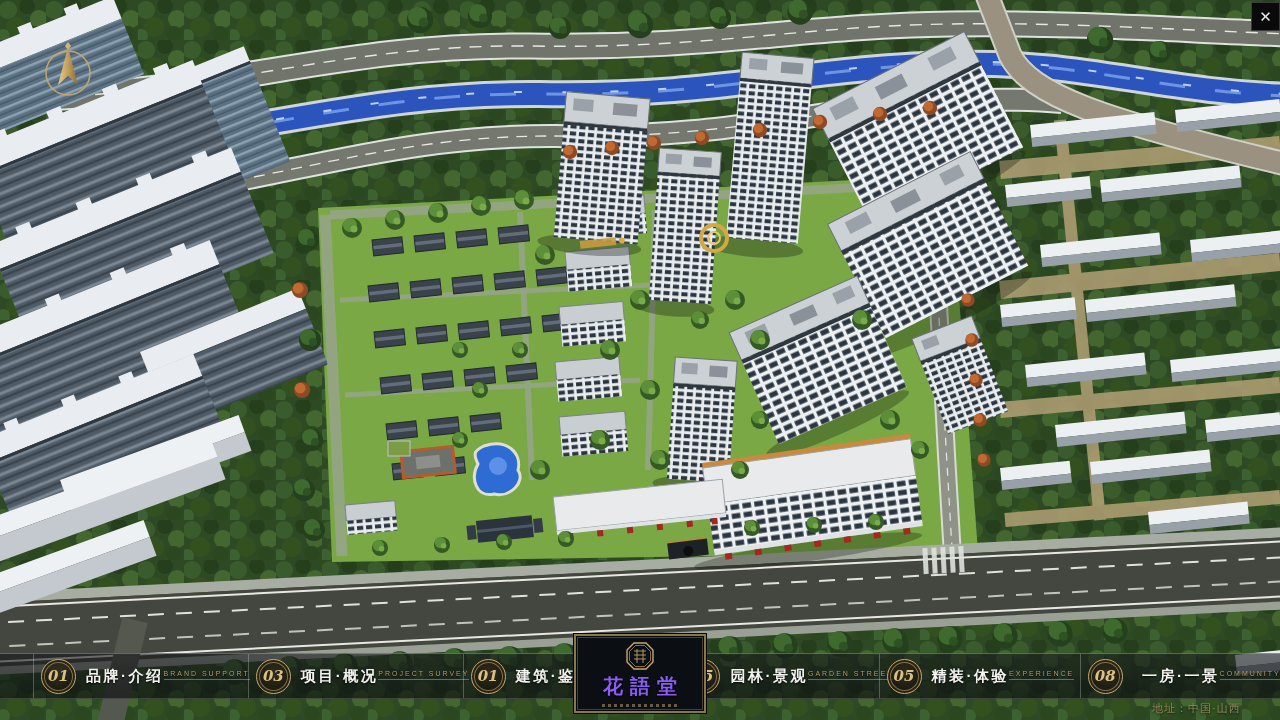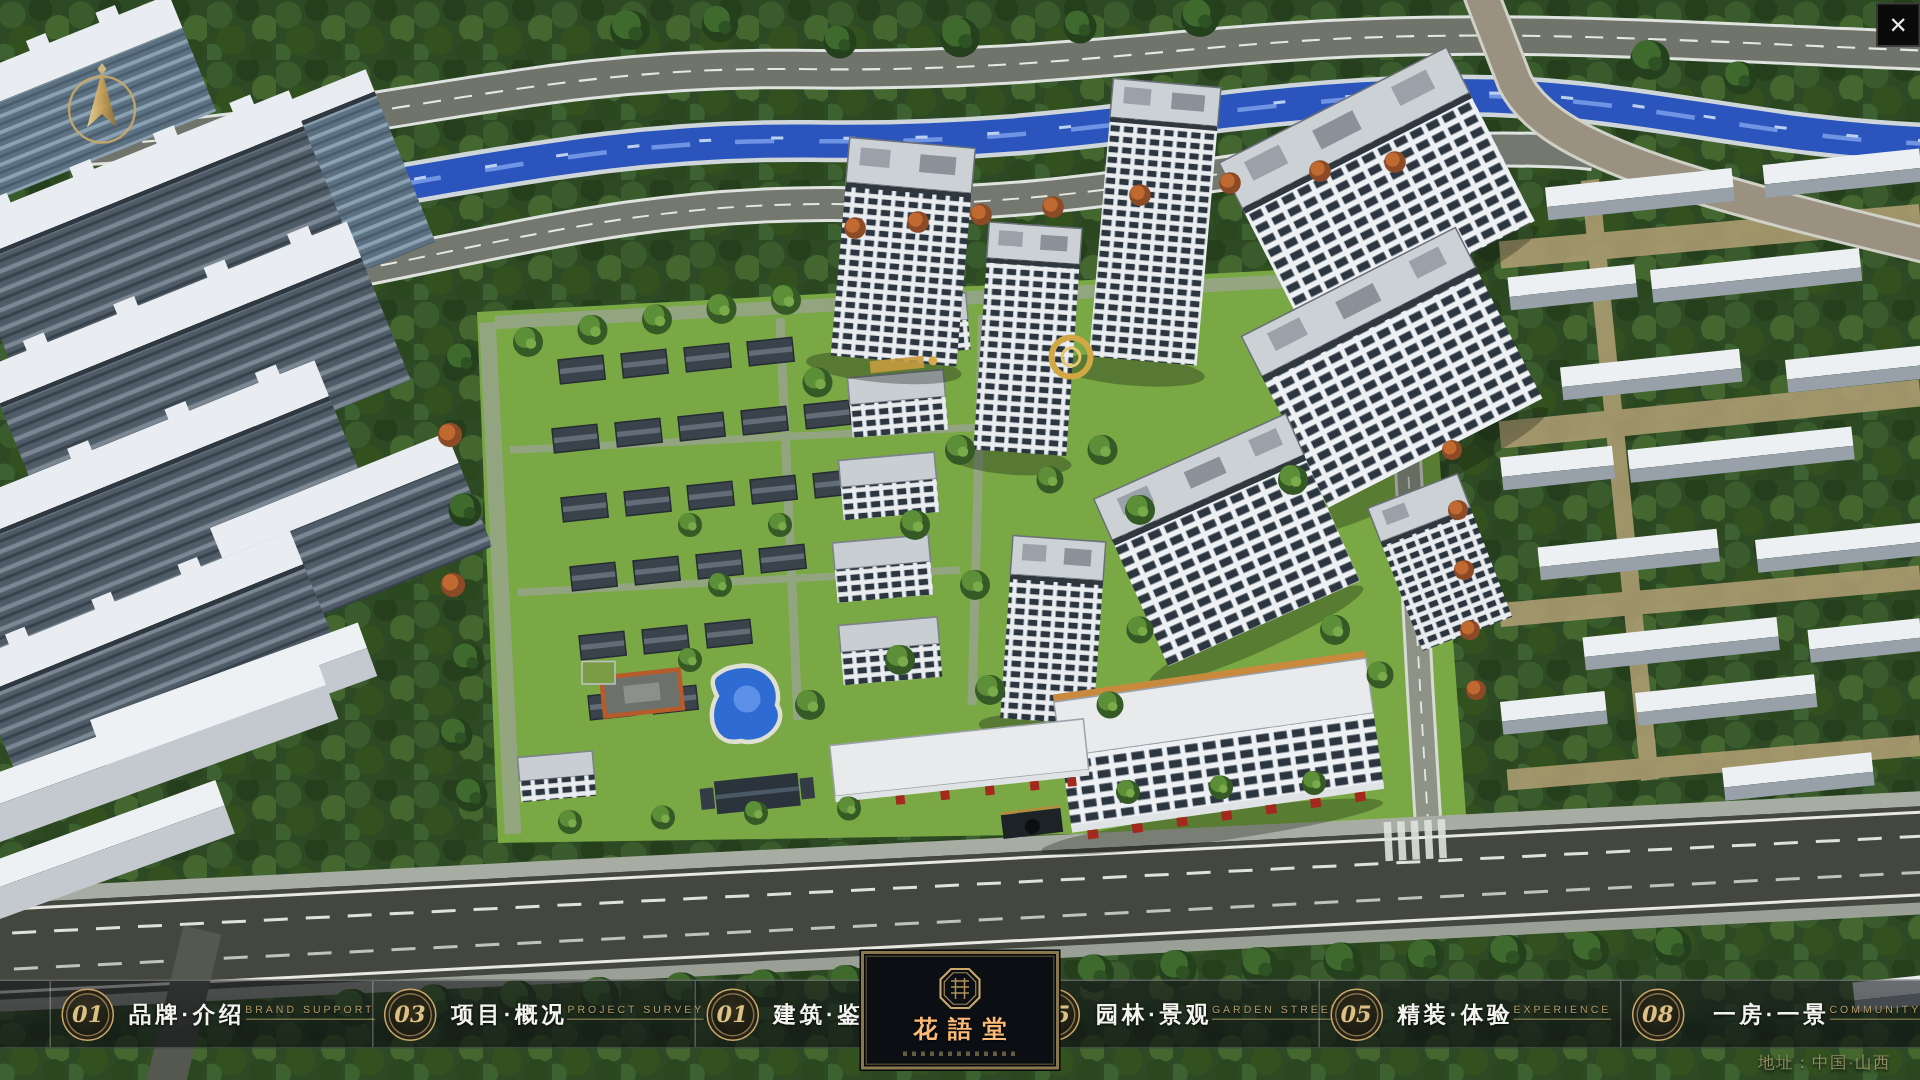--- a/index.html
+++ b/index.html
@@ -45,30 +45,30 @@
     white-space:nowrap;align-self:flex-start;text-shadow:0 1px 1px rgba(0,0,0,.8);}
 
   
   .logo-box{position:absolute;left:50%;transform:translateX(-50%);
     top:634px;width:132px;height:79px;background:#0b0e13;
     border:2px solid #8a784c;box-sizing:border-box;
     box-shadow:0 0 0 1px #060809, inset 0 0 0 1px #05070a, inset 0 0 0 2px rgba(150,130,82,.45);
     display:flex;flex-direction:column;align-items:center;justify-content:center;
     cursor:pointer;}
   .seal{width:30px;height:30px;margin-top:1px;}
-  .logo-title{font-family:"DejaVu Serif",serif;font-weight:700;font-size:16px;
-    color:#fdba74;letter-spacing:7px;text-indent:7px;margin-top:2px;
+  .logo-title{font-family:"DejaVu Serif",serif;font-weight:700;font-size:20px;
+    color:#8b5cf6;letter-spacing:7px;text-indent:7px;margin-top:2px;
     text-shadow:0 1px 2px rgba(0,0,0,.9);white-space:nowrap;}
   .logo-sub{margin-top:4px;height:3px;width:76px;opacity:.55;
     background:repeating-linear-gradient(90deg,rgba(195,170,112,.9) 0 3px,transparent 3px 6px);}
 
   
   .address{position:absolute;left:1152px;top:701px;font-size:11px;
     color:#938d62;letter-spacing:1px;text-shadow:0 1px 2px rgba(0,0,0,.8);
-    white-space:nowrap;margin-left:20px;}
+    white-space:nowrap;}
 </style>
 </head>
 <body>
 
 <div class="scene">
 <svg width="1280" height="720" viewBox="0 0 1280 720">
   <defs>
     <linearGradient id="goldg" x1="0" y1="0" x2="0" y2="1">
       <stop offset="0" stop-color="#f0d795"></stop>
           <stop offset="1" stop-color="#96742f"></stop>

